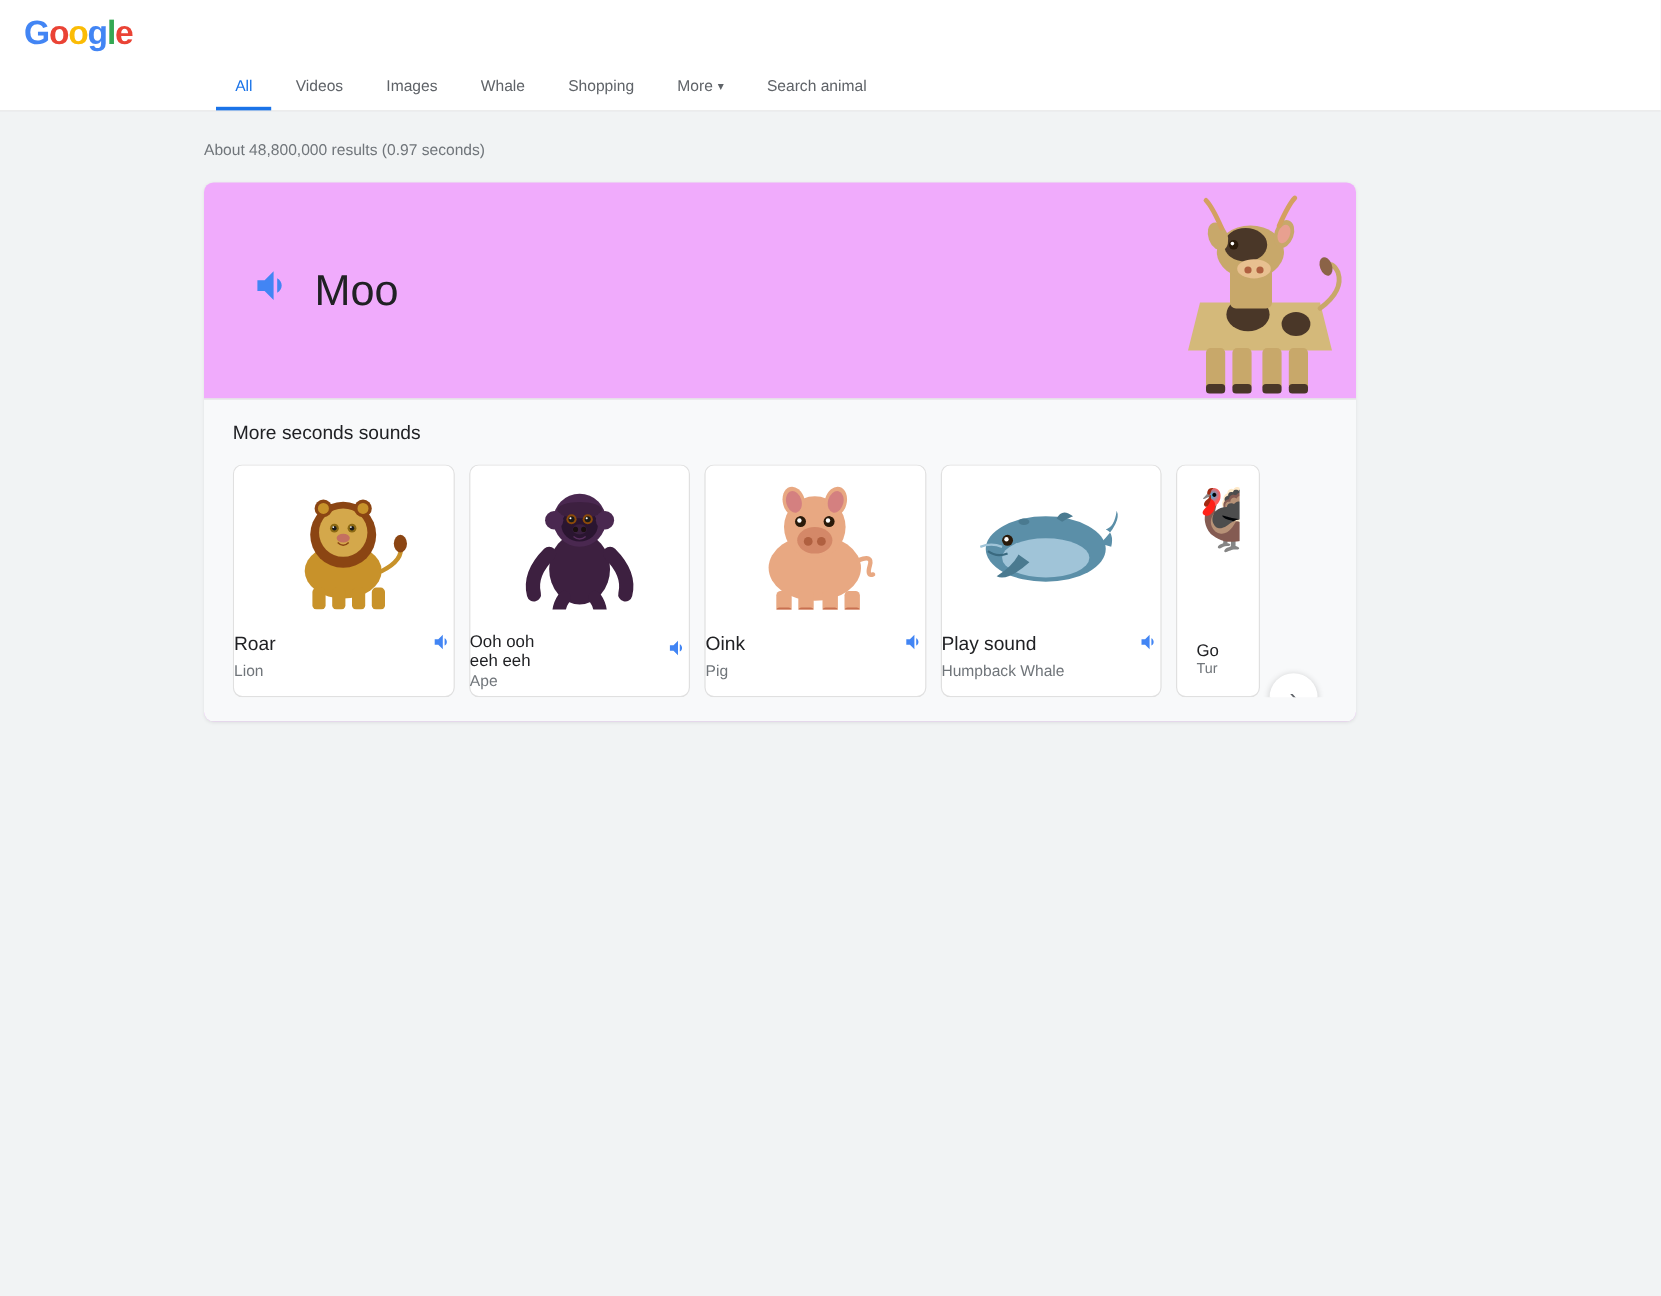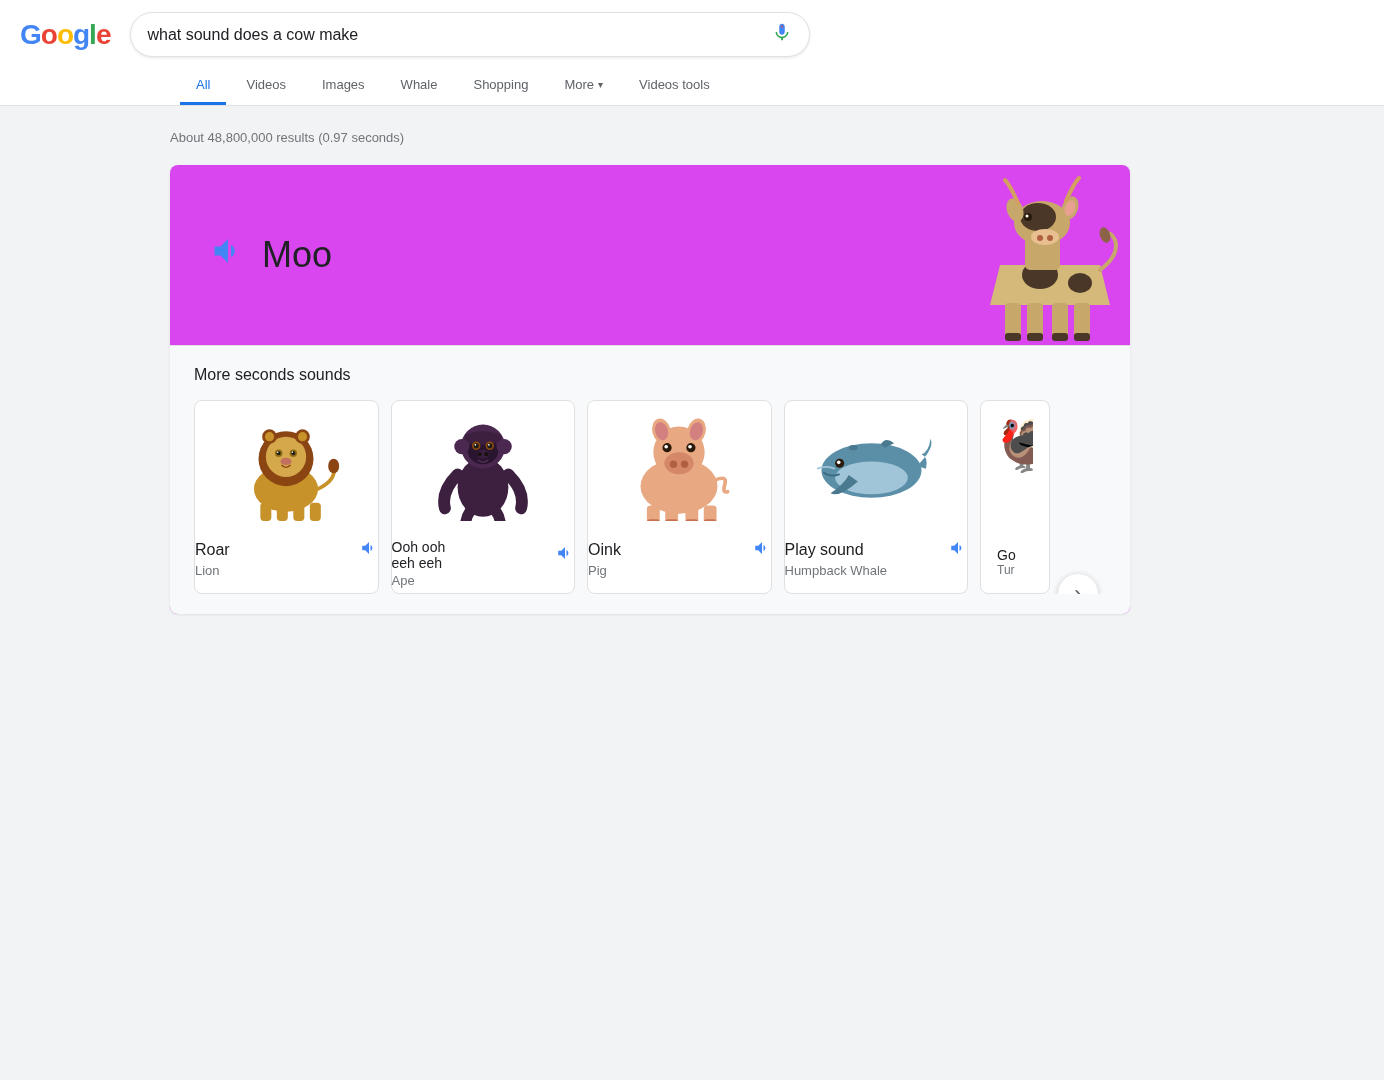--- a/index.html
+++ b/index.html
@@ -93,21 +93,21 @@
 
     .results-stats {
       font-size: 13px;
       color: #70757a;
       margin-bottom: 20px;
       padding-top: 8px;
     }
 
     
     .featured-card {
-      background: #d946ef;
+      background: #f0abfc;
       border-radius: 8px;
       overflow: hidden;
       margin-bottom: 32px;
       max-width: 960px;
       box-shadow: 0 1px 3px rgba(0,0,0,0.08);
     }
 
     .moo-section {
       display: flex;
       align-items: center;
@@ -230,31 +230,20 @@
 </head>
 <body>
 
 <div class="header">
   <div class="header-top">
 
     <div class="google-logo">
       <span class="logo-g">G</span><span class="logo-o1">o</span><span class="logo-o2">o</span><span class="logo-g2">g</span><span class="logo-l">l</span><span class="logo-e">e</span>
     </div>
 
-    <div class="search-bar">
-      <input type="text" class="search-input" value="what sound does a cow make" style="">
-      <span class="mic-icon">
-        
-        <svg width="22" height="22" viewBox="0 0 24 24">
-          <path d="M12 15c1.66 0 2.99-1.34 2.99-3L15 6c0-1.66-1.34-3-3-3S9 4.34 9 6v6c0 1.66 1.34 3 3 3z" fill="#4285F4"></path>
-          <path d="M17.3 12c0 2.93-2.48 5.1-5.3 5.1S6.7 14.93 6.7 12H5c0 3.42 2.72 6.23 6 6.72V21h2v-2.28c3.28-.48 6-3.3 6-6.72h-1.7z" fill="#34A853"></path>
-          <circle cx="12" cy="6" r="1" fill="#EA4335"></circle>
-        </svg>
-      </span>
-    </div>
   </div>
 
   <div class="nav-tabs">
     <a class="nav-tab active">
       <span>All</span>
     </a>
     <a class="nav-tab">
       <span>Videos</span>
     </a>
     <a class="nav-tab">
@@ -264,21 +253,21 @@
       <span>Whale</span>
     </a>
     <a class="nav-tab">
       <span>Shopping</span>
     </a>
     <a class="nav-tab">
       <span>More</span>
       <span class="dropdown-arrow">▾</span>
     </a>
     <a class="nav-tab">
-      <span>Videos tools</span>
+      <span>Search animal</span>
     </a>
   </div>
 </div>
 
 <div class="main">
 
   <div class="results-stats">About 48,800,000 results (0.97 seconds)</div>
 
   <div class="featured-card">
 

